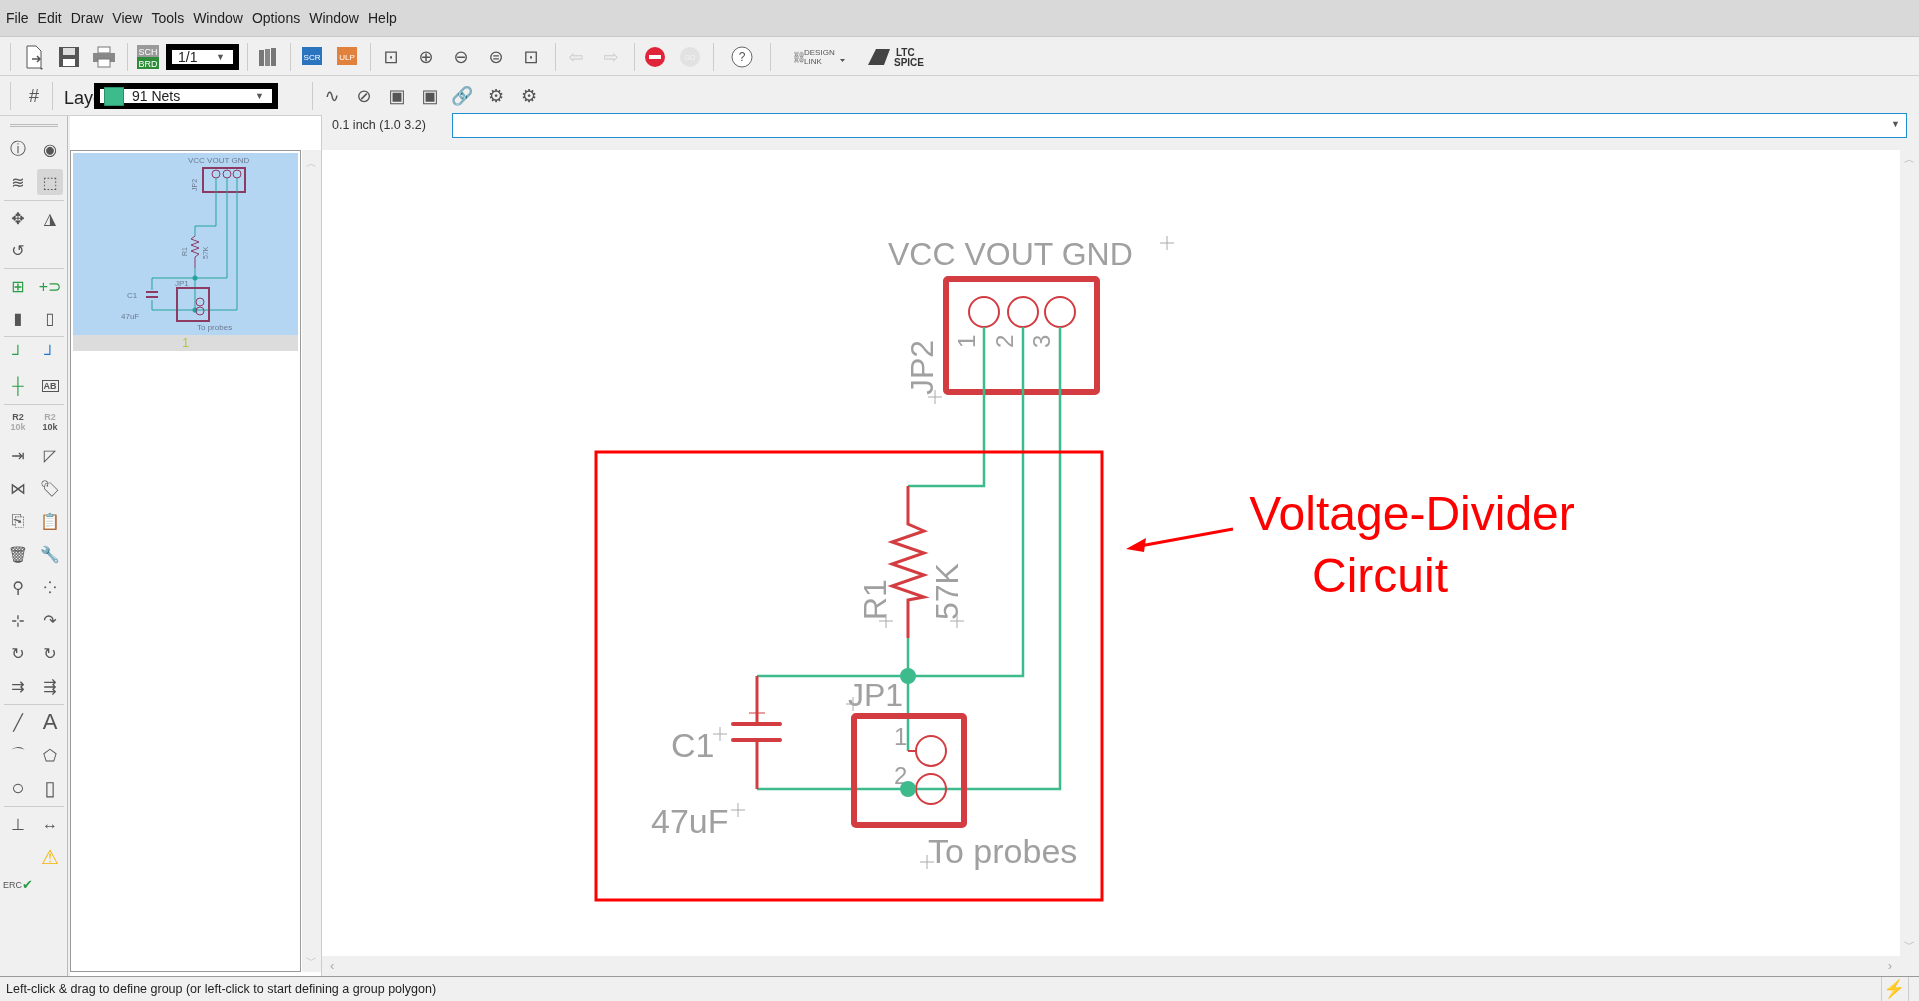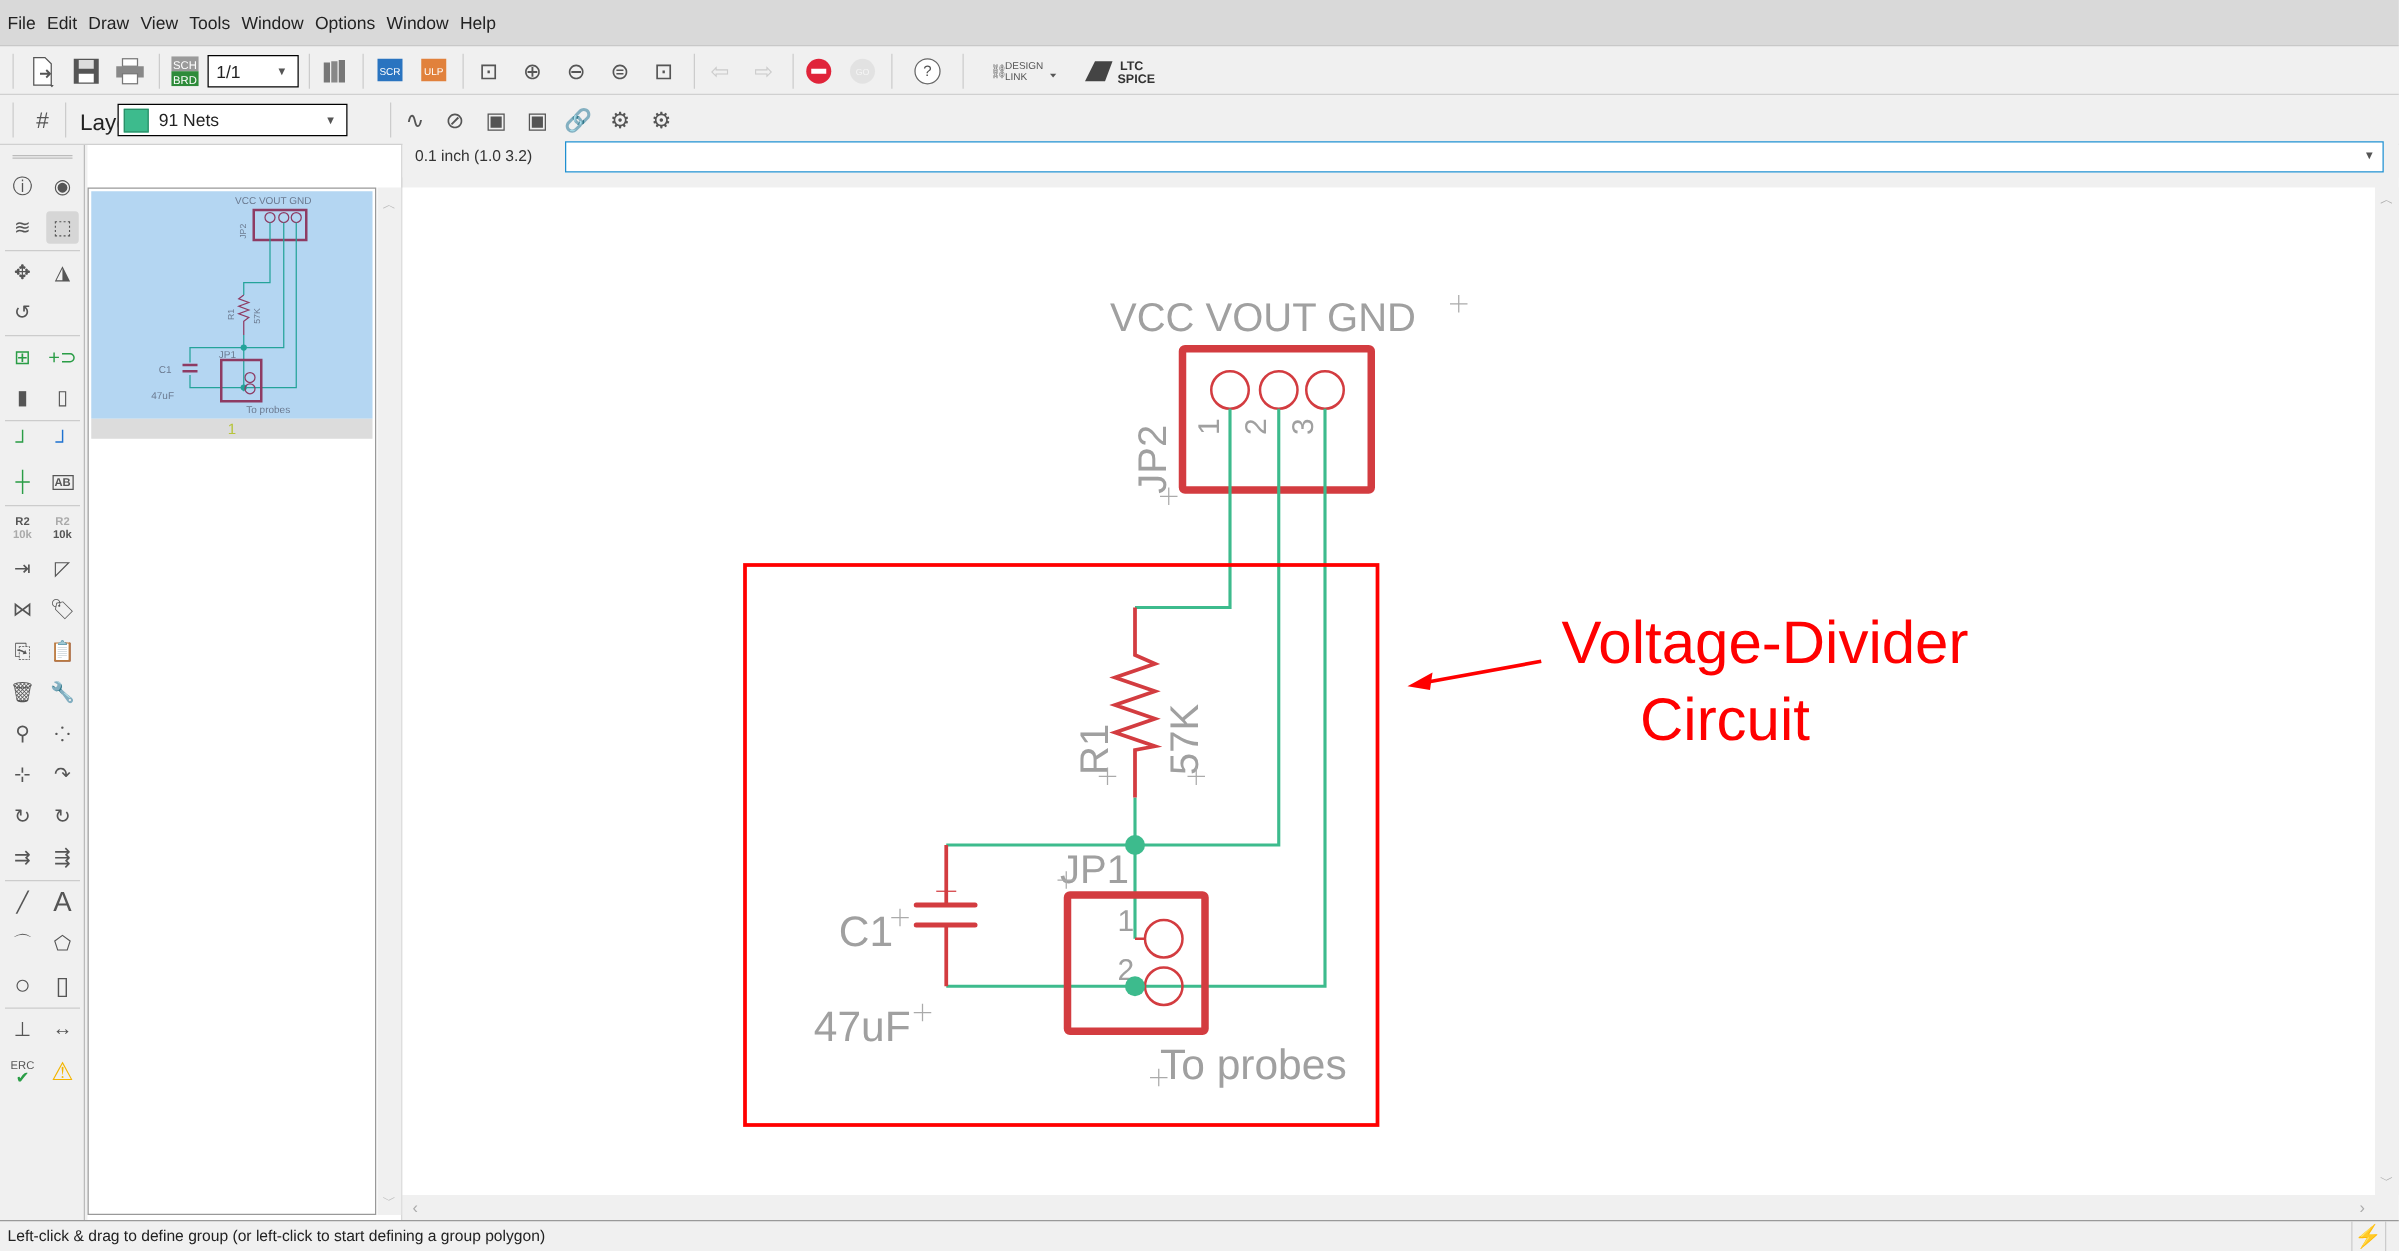--- a/index.html
+++ b/index.html
@@ -4,21 +4,21 @@
 <style>
 *{box-sizing:border-box;margin:0;padding:0}
 body{width:1919px;height:1001px;overflow:hidden;background:#f0f0f0;font-family:"Liberation Sans",sans-serif;font-size:13px;color:#222;position:relative}
 #menubar{position:absolute;left:0;top:0;width:1919px;height:36px;background:#d9d9d9;display:flex;align-items:center;padding-left:6px}
 #menubar span{margin-right:9px;font-size:14px;color:#222}
 .tb{position:absolute;left:0;width:1919px;background:#f0f0f0;border-bottom:1px solid #d0d0d0}
 #tb1{top:36px;height:40px;border-top:1px solid #c8c8c8}
 #tb2{top:76px;height:40px}
 .ico{position:absolute;width:28px;height:28px;display:flex;align-items:center;justify-content:center;color:#555;font-size:18px}
 .sep{position:absolute;width:1px;background:#ccc}
-.dd{position:absolute;background:#fff;border:1px solid #000000;display:flex;align-items:center;padding-left:6px;font-size:14px}
+.dd{position:absolute;background:#fff;border:6px solid #000000;display:flex;align-items:center;padding-left:6px;font-size:14px}
 .dd .arr{position:absolute;right:8px;font-size:9px;color:#555}
 #lefttools{position:absolute;left:0;top:116px;width:68px;height:860px;background:#f0f0f0;border-right:1px solid #bbb}
 .lt{position:absolute;width:26px;height:26px;display:flex;align-items:center;justify-content:center;font-size:16px;color:#555}
 #sheets{position:absolute;left:70px;top:116px;width:252px;height:860px;background:#fff;border-right:1px solid #ccc}
 #sheets-head{height:34px;background:#e3e3e3;display:flex;align-items:center;justify-content:center;font-size:13px;color:#333;position:relative}
 #cmdbar{position:absolute;left:322px;top:108px;width:1597px;height:34px;background:#f0f0f0}
 #canvas{position:absolute;left:322px;top:150px;width:1578px;height:806px;background:#fff}
 #vscroll{position:absolute;left:1900px;top:150px;width:19px;height:806px;background:#f0f0f0}
 #hscroll{position:absolute;left:322px;top:956px;width:1578px;height:20px;background:#f0f0f0}
 #status{position:absolute;left:0;top:976px;width:1919px;height:25px;background:#f0f0f0;border-top:1px solid #999;display:flex;align-items:center;padding-left:6px;font-size:12.5px;color:#222}
@@ -215,21 +215,21 @@
   <div class="lt" style="left:37px;top:593px;font-size:22px">
       <span>A</span>
     </div>
   <div class="lt" style="left:5px;top:626px">⌒</div>
   <div class="lt" style="left:37px;top:626px">⬠</div>
   <div class="lt" style="left:5px;top:659px;font-size:22px">○</div>
   <div class="lt" style="left:37px;top:659px;font-size:20px">▯</div>
   <div style="position:absolute;left:4px;top:690px;width:60px;border-top:1px solid #ccc"></div>
   <div class="lt" style="left:5px;top:695px">⊥</div>
   <div class="lt" style="left:37px;top:695px">↔</div>
-  <div class="lt" style="left:5px;top:728px;flex-direction:column;font-size:9px;line-height:10px">
+  <div class="lt" style="left:5px;top:756px;flex-direction:row;font-size:9px;line-height:10px">
       <span>ERC</span>
       <span style="color:#2a9d46;font-size:13px">✔</span>
     </div>
   <div class="lt" style="left:37px;top:728px;color:#f3b400;font-size:20px">⚠</div>
 </div>
 
 <div id="sheets">
   <div style="position:absolute;left:0;top:34px;width:231px;height:822px;border:1px solid #999;background:#fff">
     <div style="position:absolute;left:2px;top:2px;width:225px;height:182px;background:#b4d6f2">
       <svg width="225" height="182">

